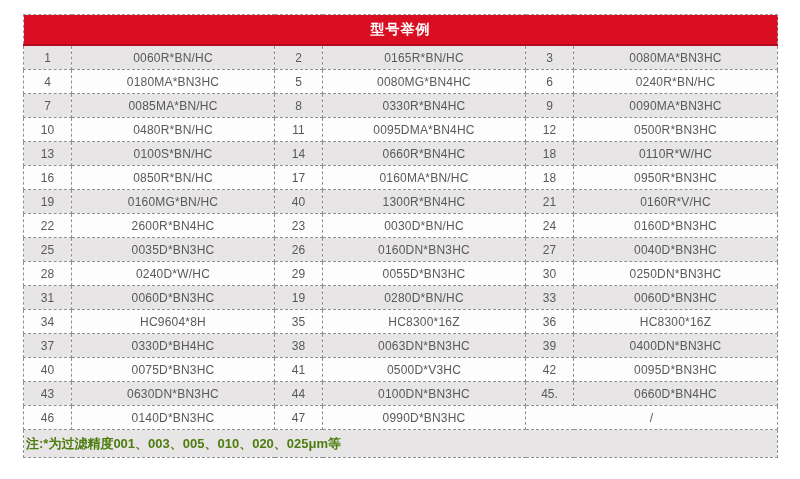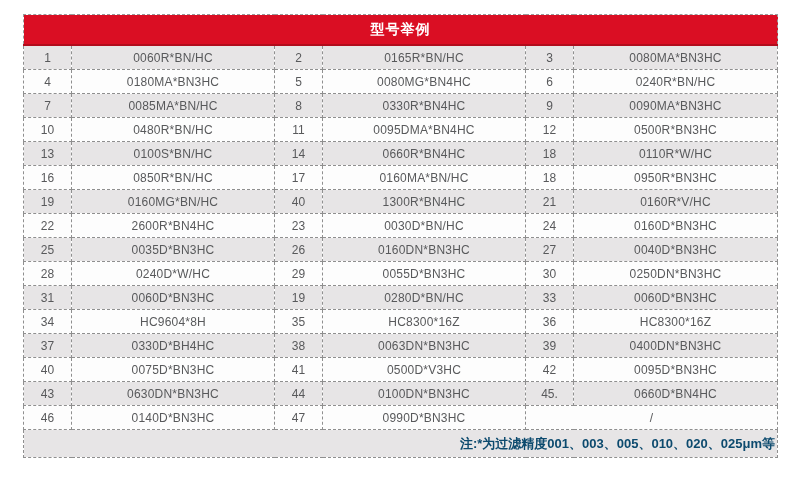--- a/index.html
+++ b/index.html
@@ -52,23 +52,23 @@
     overflow: hidden;
   }
   tbody tr:nth-child(odd) td { background: #e7e5e6; }
   tbody tr:nth-child(even) td { background: #fdfdfd; }
   td.num { font-size: 12px; }
   td.model { letter-spacing: 0.2px; }
   tfoot td.note-row {
     background: #e7e5e6;
     height: 27px;
     font-weight: bold;
-    color: #0c4a6e;
+    color: #4d7c0f;
     font-size: 13px;
-    text-align: right;
+    text-align: left;
   }
 </style>
 </head>
 <body>
 
 <div class="page">
   <div class="table-wrap">
     <table class="model-table">
       <colgroup>
         <col style="width:48px">

